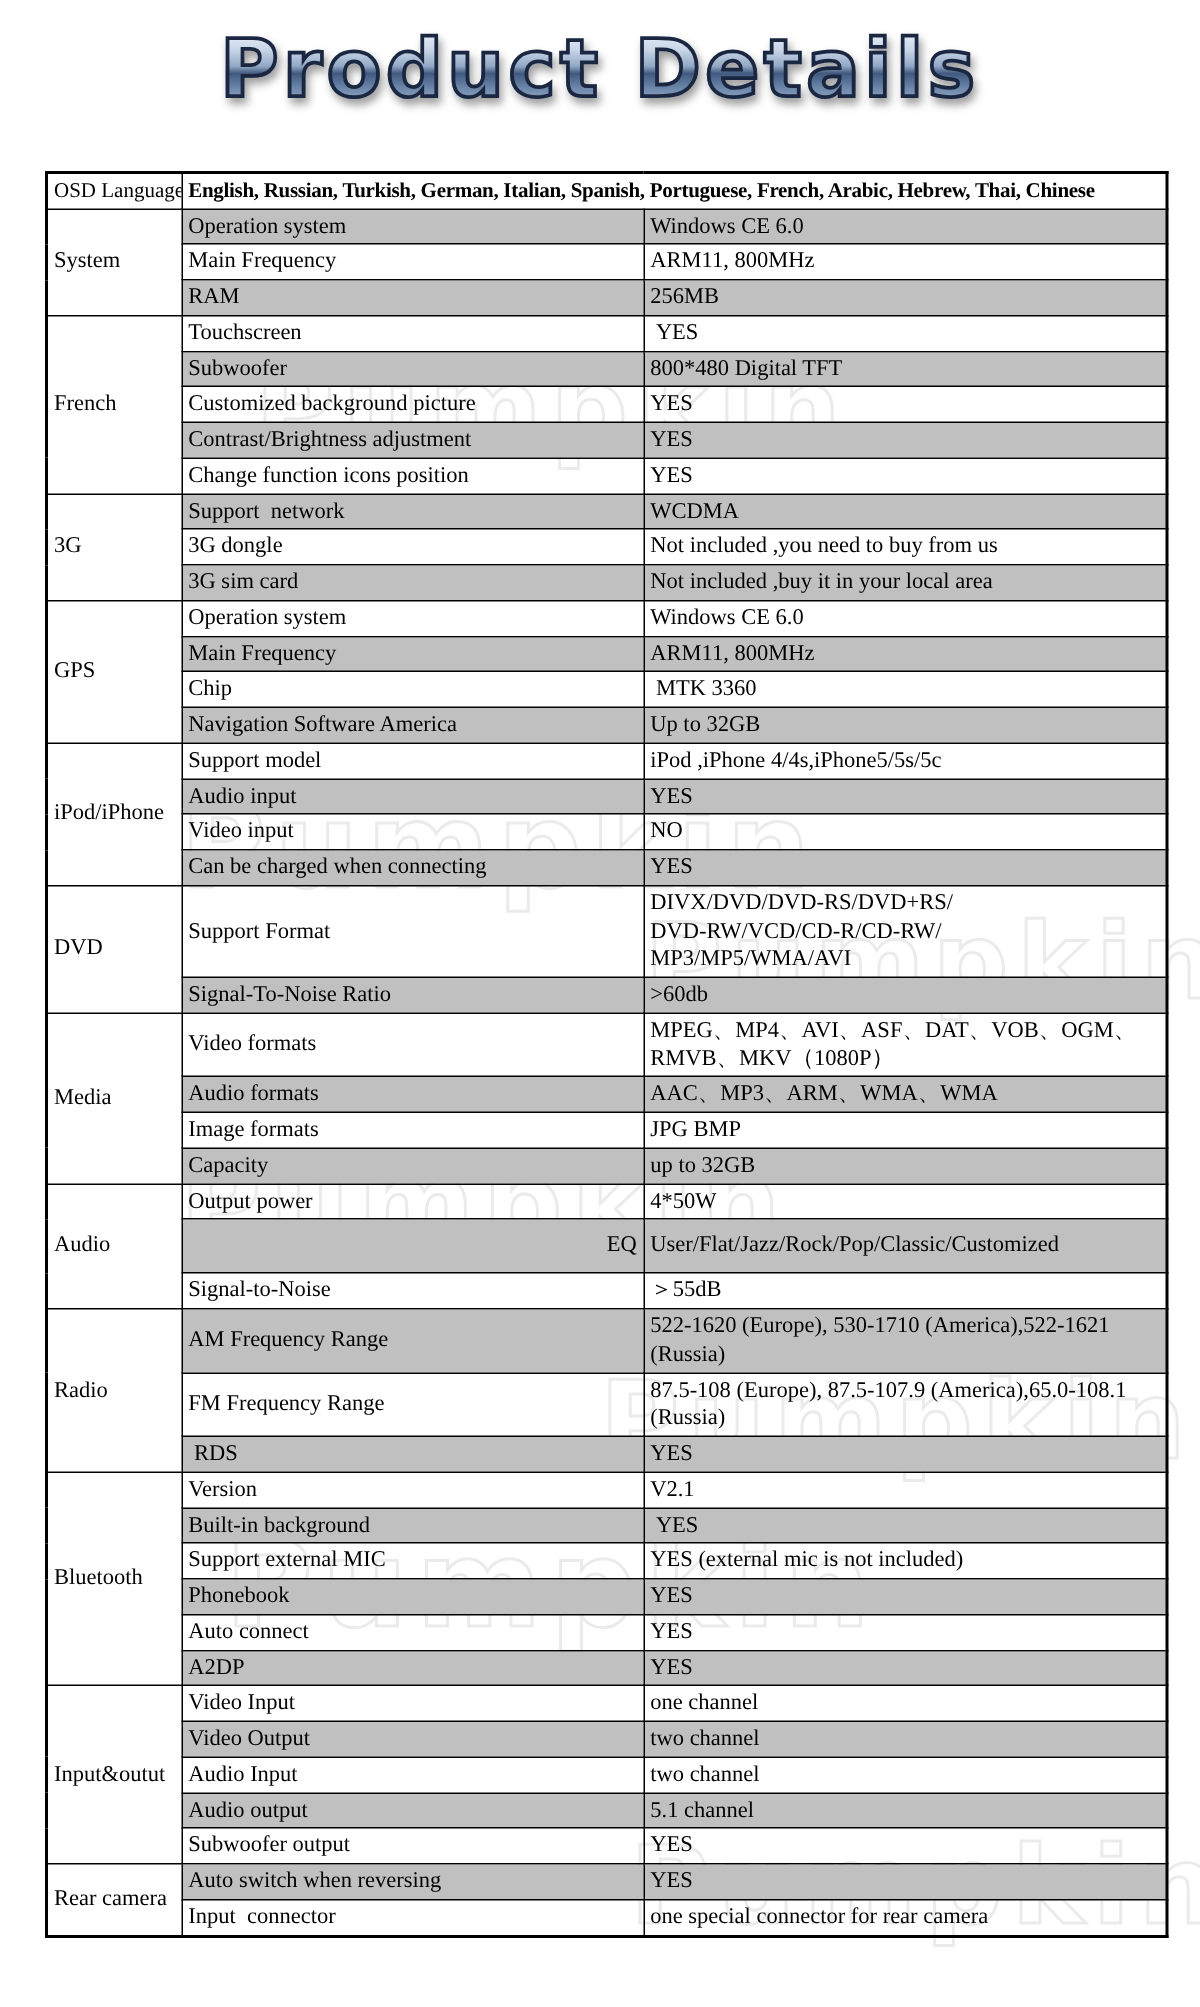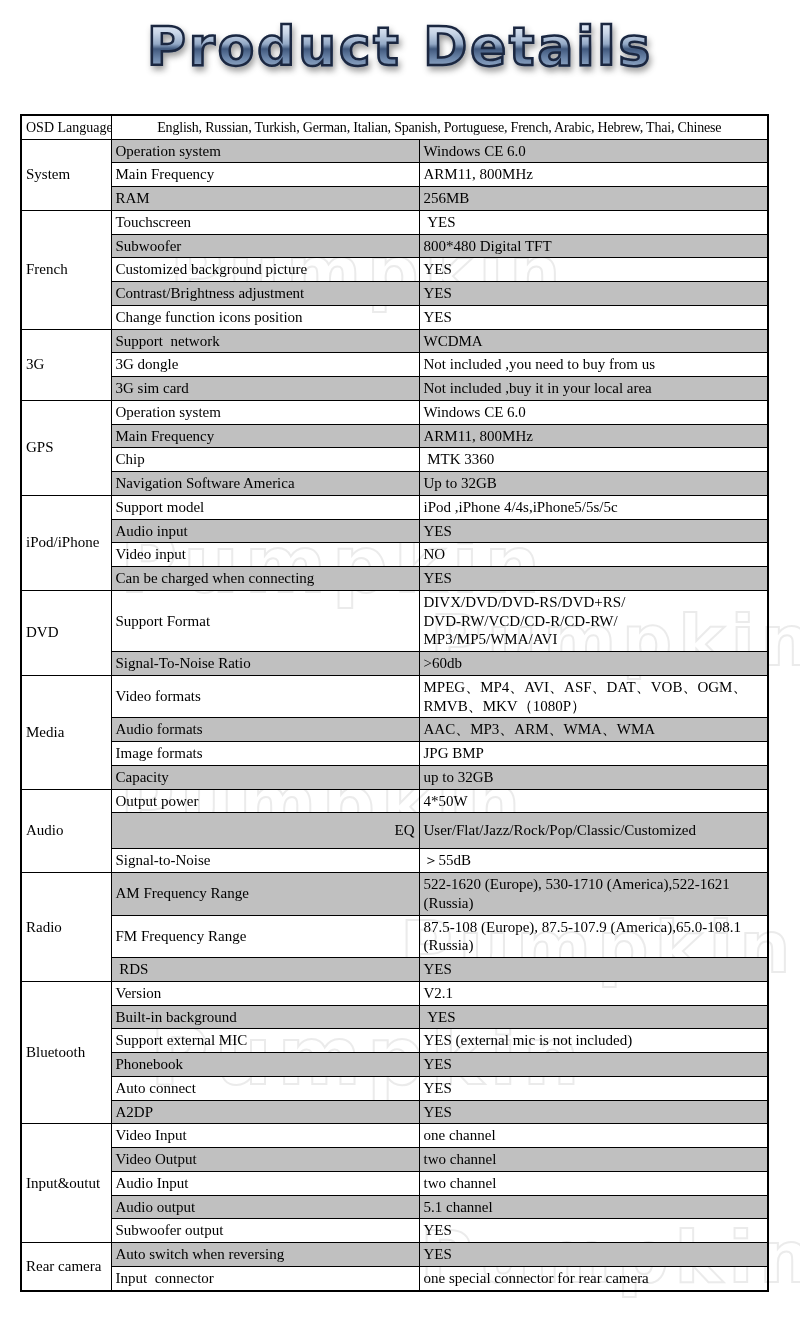--- a/index.html
+++ b/index.html
@@ -47,21 +47,21 @@
   }
   .wm-1 { left: 170px; top: 230px;  font-size: 72px; }
   .wm-2 { left: 120px; top: 520px;  font-size: 78px; }
   .wm-3 { left: 430px; top: 600px;  font-size: 70px; }
   .wm-4 { left: 120px; top: 760px;  font-size: 74px; }
   .wm-5 { left: 400px; top: 905px;  font-size: 72px; }
   .wm-6 { left: 150px; top: 1010px; font-size: 80px; }
   .wm-7 { left: 420px; top: 1215px; font-size: 72px; }
 
   
-  .table-wrap { position: relative; z-index: 1; margin: 28px 0 0 20px; }
+  .table-wrap { position: relative; z-index: 1; margin: 28px 0 0 30px; }
   table.spec {
     border-collapse: collapse;
     table-layout: fixed;
     width: 747px;
     border: 2px solid #000;
   }
   col.c1 { width: 90px; }
   col.c2 { width: 308px; }
   col.c3 { width: 349px; }
   td {
@@ -76,25 +76,24 @@
   }
   td.cat {
     text-align: left;
     background: #fff;
     white-space: normal;
   }
   td.shaded { background: #c0c0c0; }
   tr.osd-row td { height: 24px; }
   td.osd-label { text-align: center; font-size: 14px; white-space: nowrap; }
   td.osd-value {
-    font-weight: normal;
+    font-weight: bold;
     font-size: 14px;
     letter-spacing: -0.2px;
     white-space: nowrap;
-    text-align: center;
   }
 </style>
 </head>
 <body>
 
 <div class="wm wm-1">Pumpkin</div>
 <div class="wm wm-2">Pumpkin</div>
 <div class="wm wm-3">Pumpkin</div>
 <div class="wm wm-4">Pumpkin</div>
 <div class="wm wm-5">Pumpkin</div>

